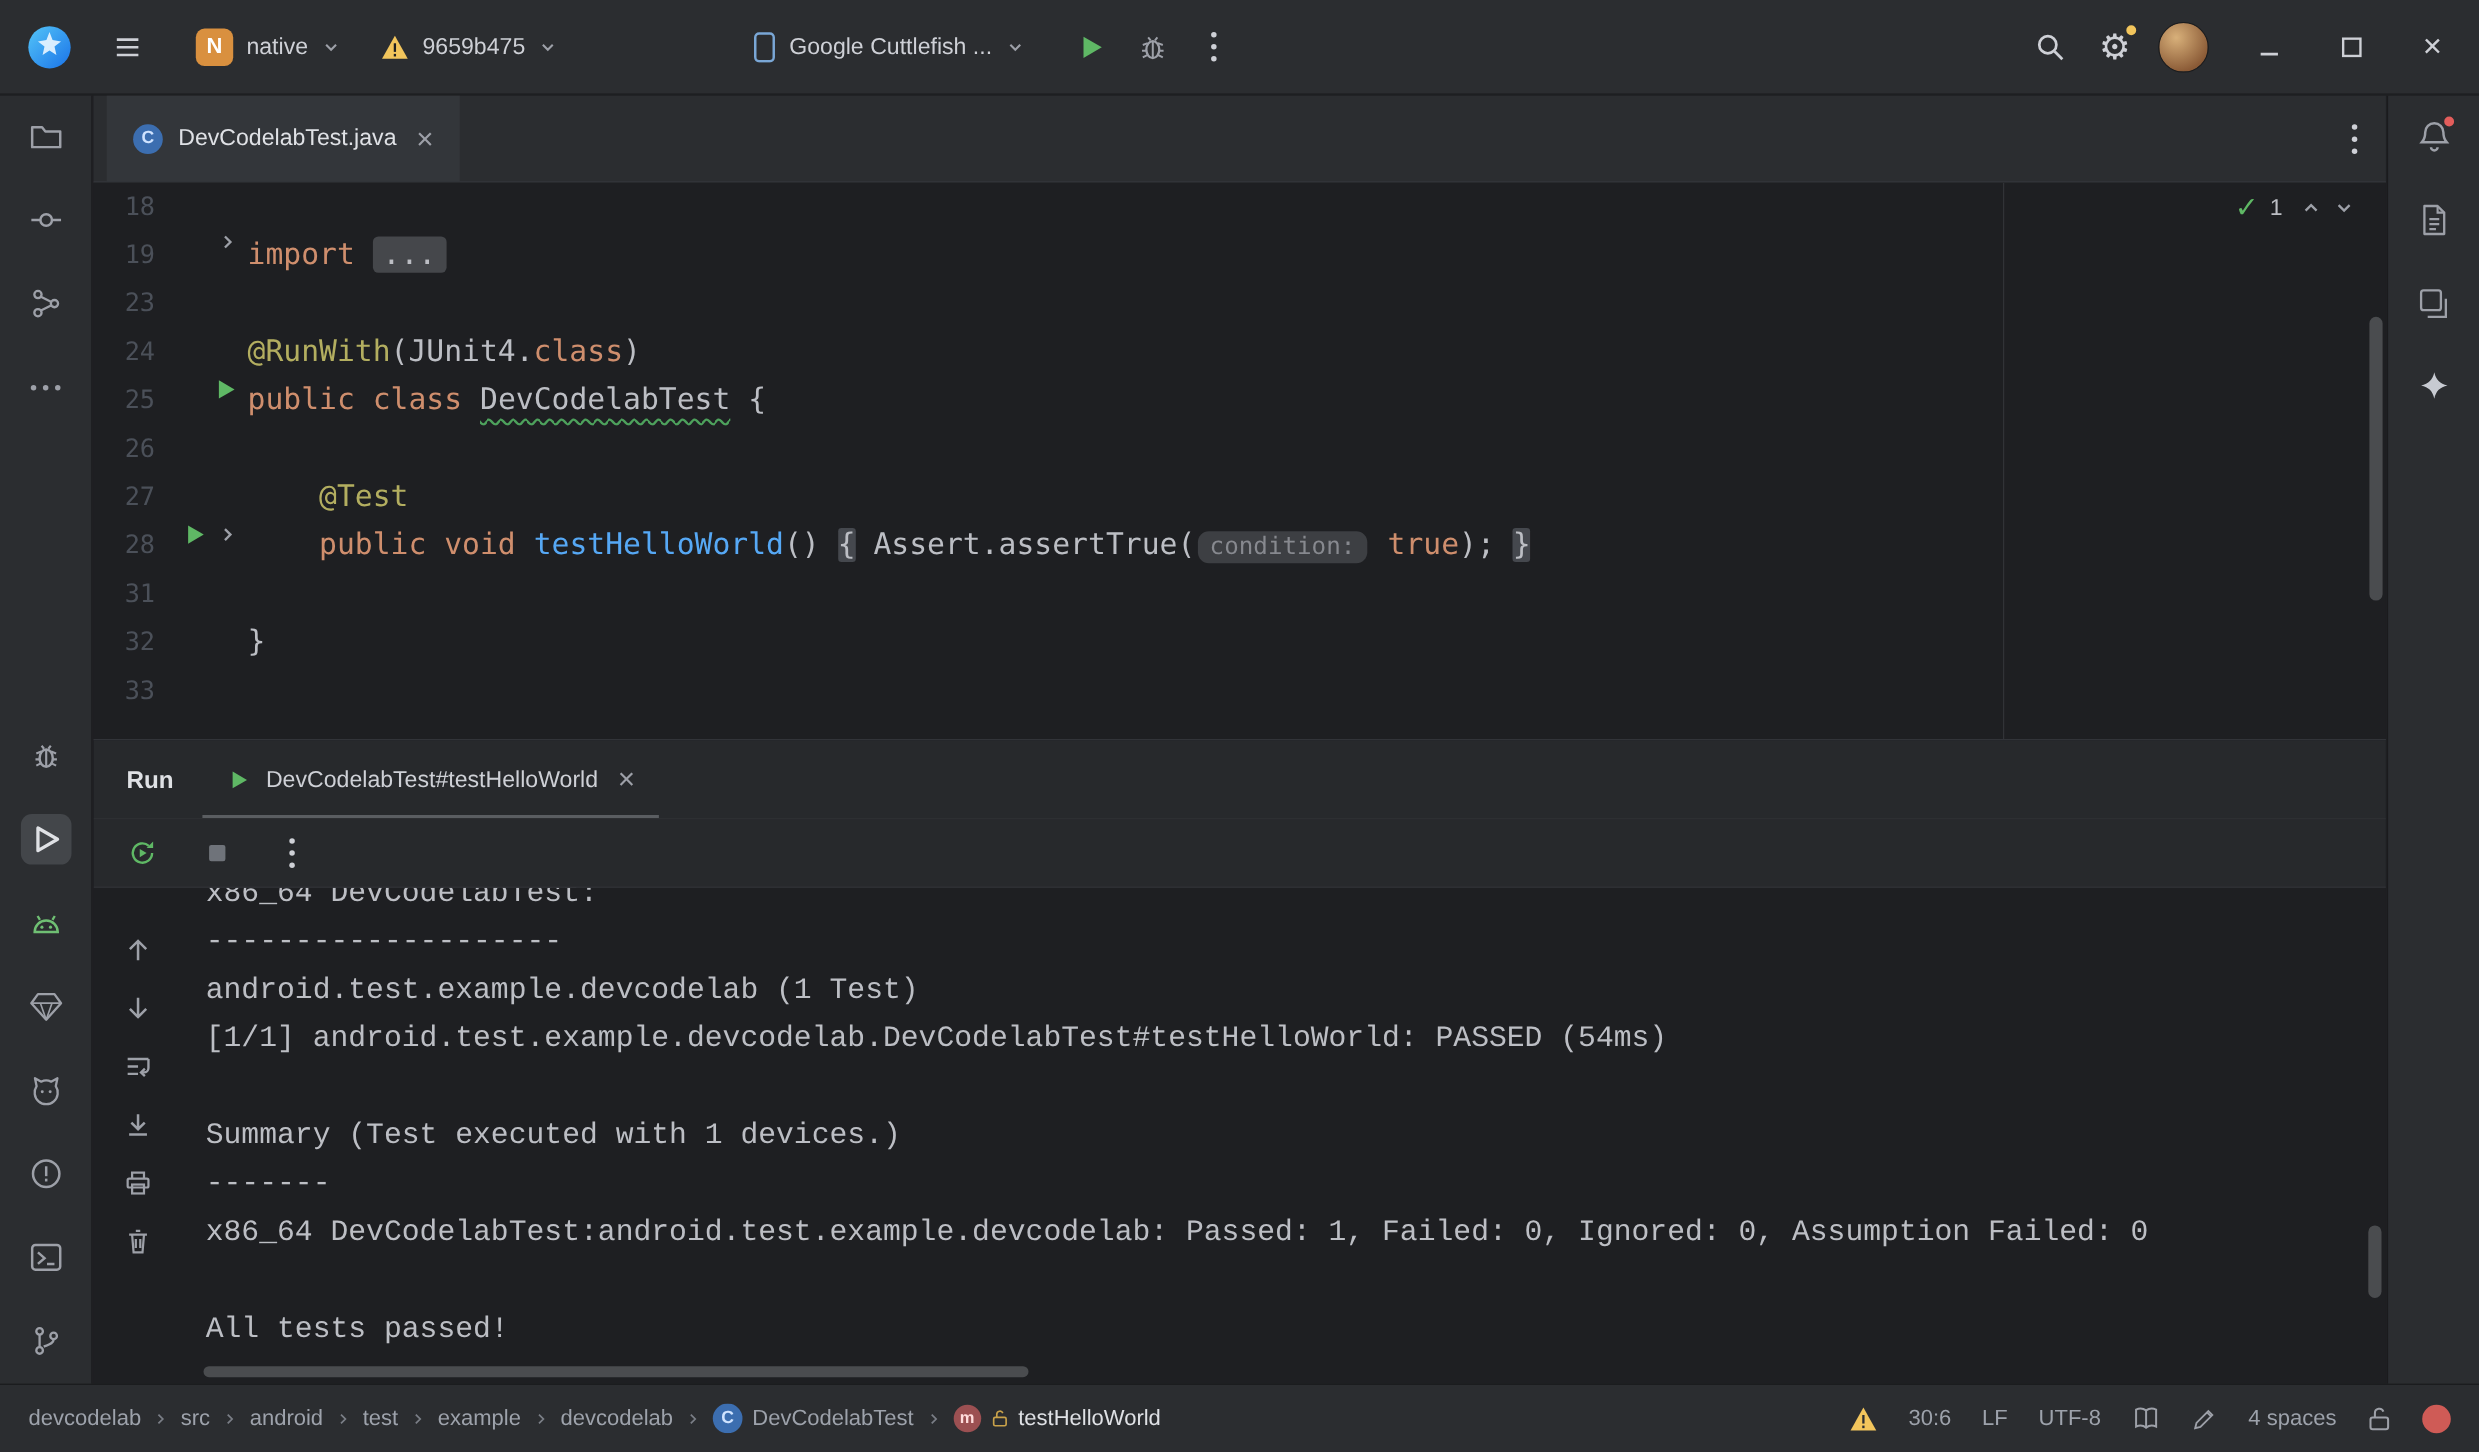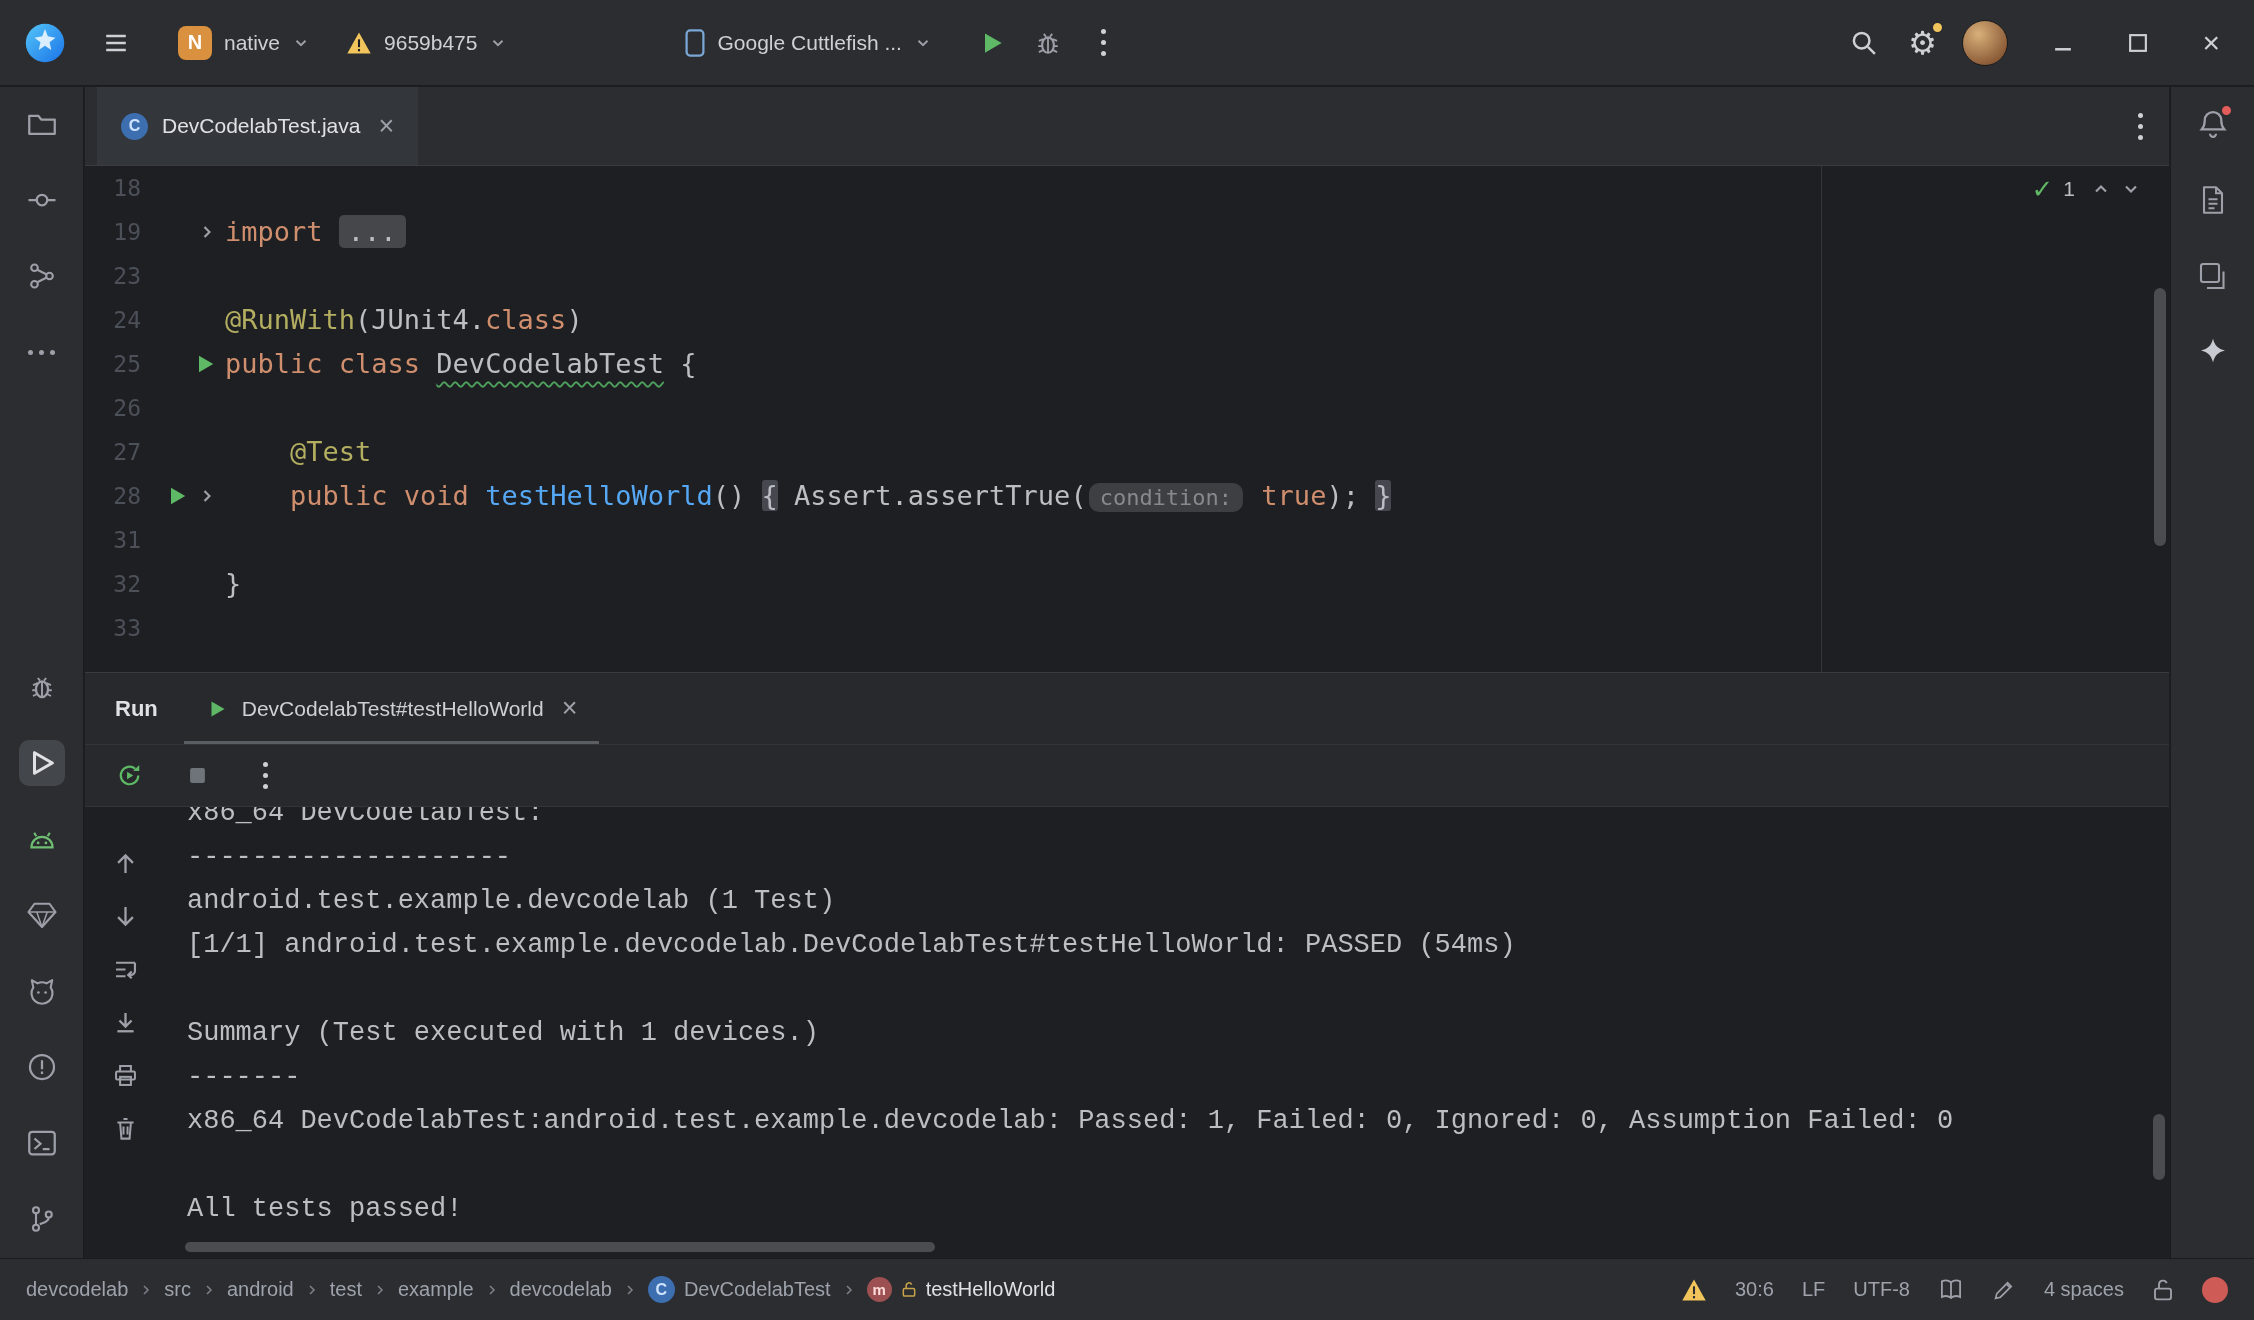--- a/index.html
+++ b/index.html
@@ -57,21 +57,21 @@
   .class-icon{width:27px;height:27px;border-radius:50%;background:#3c6eb0;color:#cfe3ff;display:grid;place-items:center;
     font-size:16px;font-weight:700;flex:none}
   .method-icon{width:25px;height:25px;border-radius:50%;background:#9c5052;color:#ffdcdc;display:grid;place-items:center;
     font-size:15px;font-weight:700;flex:none}
 
   
   .editor{height:506px;flex:none;position:relative;background:var(--editor);overflow:hidden}
   .margin-guide{position:absolute;top:0;bottom:0;left:1736px;width:1px;background:#34363a}
   .code-lines{position:relative}
   .code-line{display:flex;height:44px;line-height:44px;font-family:"DejaVu Sans Mono","Liberation Mono",monospace;font-size:27px}
-  .gutter{width:140px;flex:none;display:flex;align-items:center}
+  .gutter{width:140px;flex:none;display:flex;align-items:flex-start}
   .ln{width:56px;text-align:right;color:#4b5059;font-size:23px;flex:none;font-family:"DejaVu Sans Mono",monospace}
   .gicons{flex:1;display:flex;align-items:center;justify-content:flex-end;gap:8px;padding-right:8px}
   .ctext{white-space:pre;color:var(--code)}
   .kw{color:var(--kw)} .ann{color:var(--ann)} .method{color:var(--method)}
   .static{}
   .folded{background:#45474b;border-radius:5px;padding:1px 9px;color:var(--code)}
   .brace{background:#45484e;border-radius:3px}
   .squiggle{text-decoration:underline;text-decoration-style:wavy;text-decoration-color:#4da15c;
     text-decoration-thickness:2px;text-underline-offset:8px}
   .hint{background:#3d3f43;color:#87898f;border-radius:10px;padding:2px 11px;margin:0 2px;font-size:22px}

